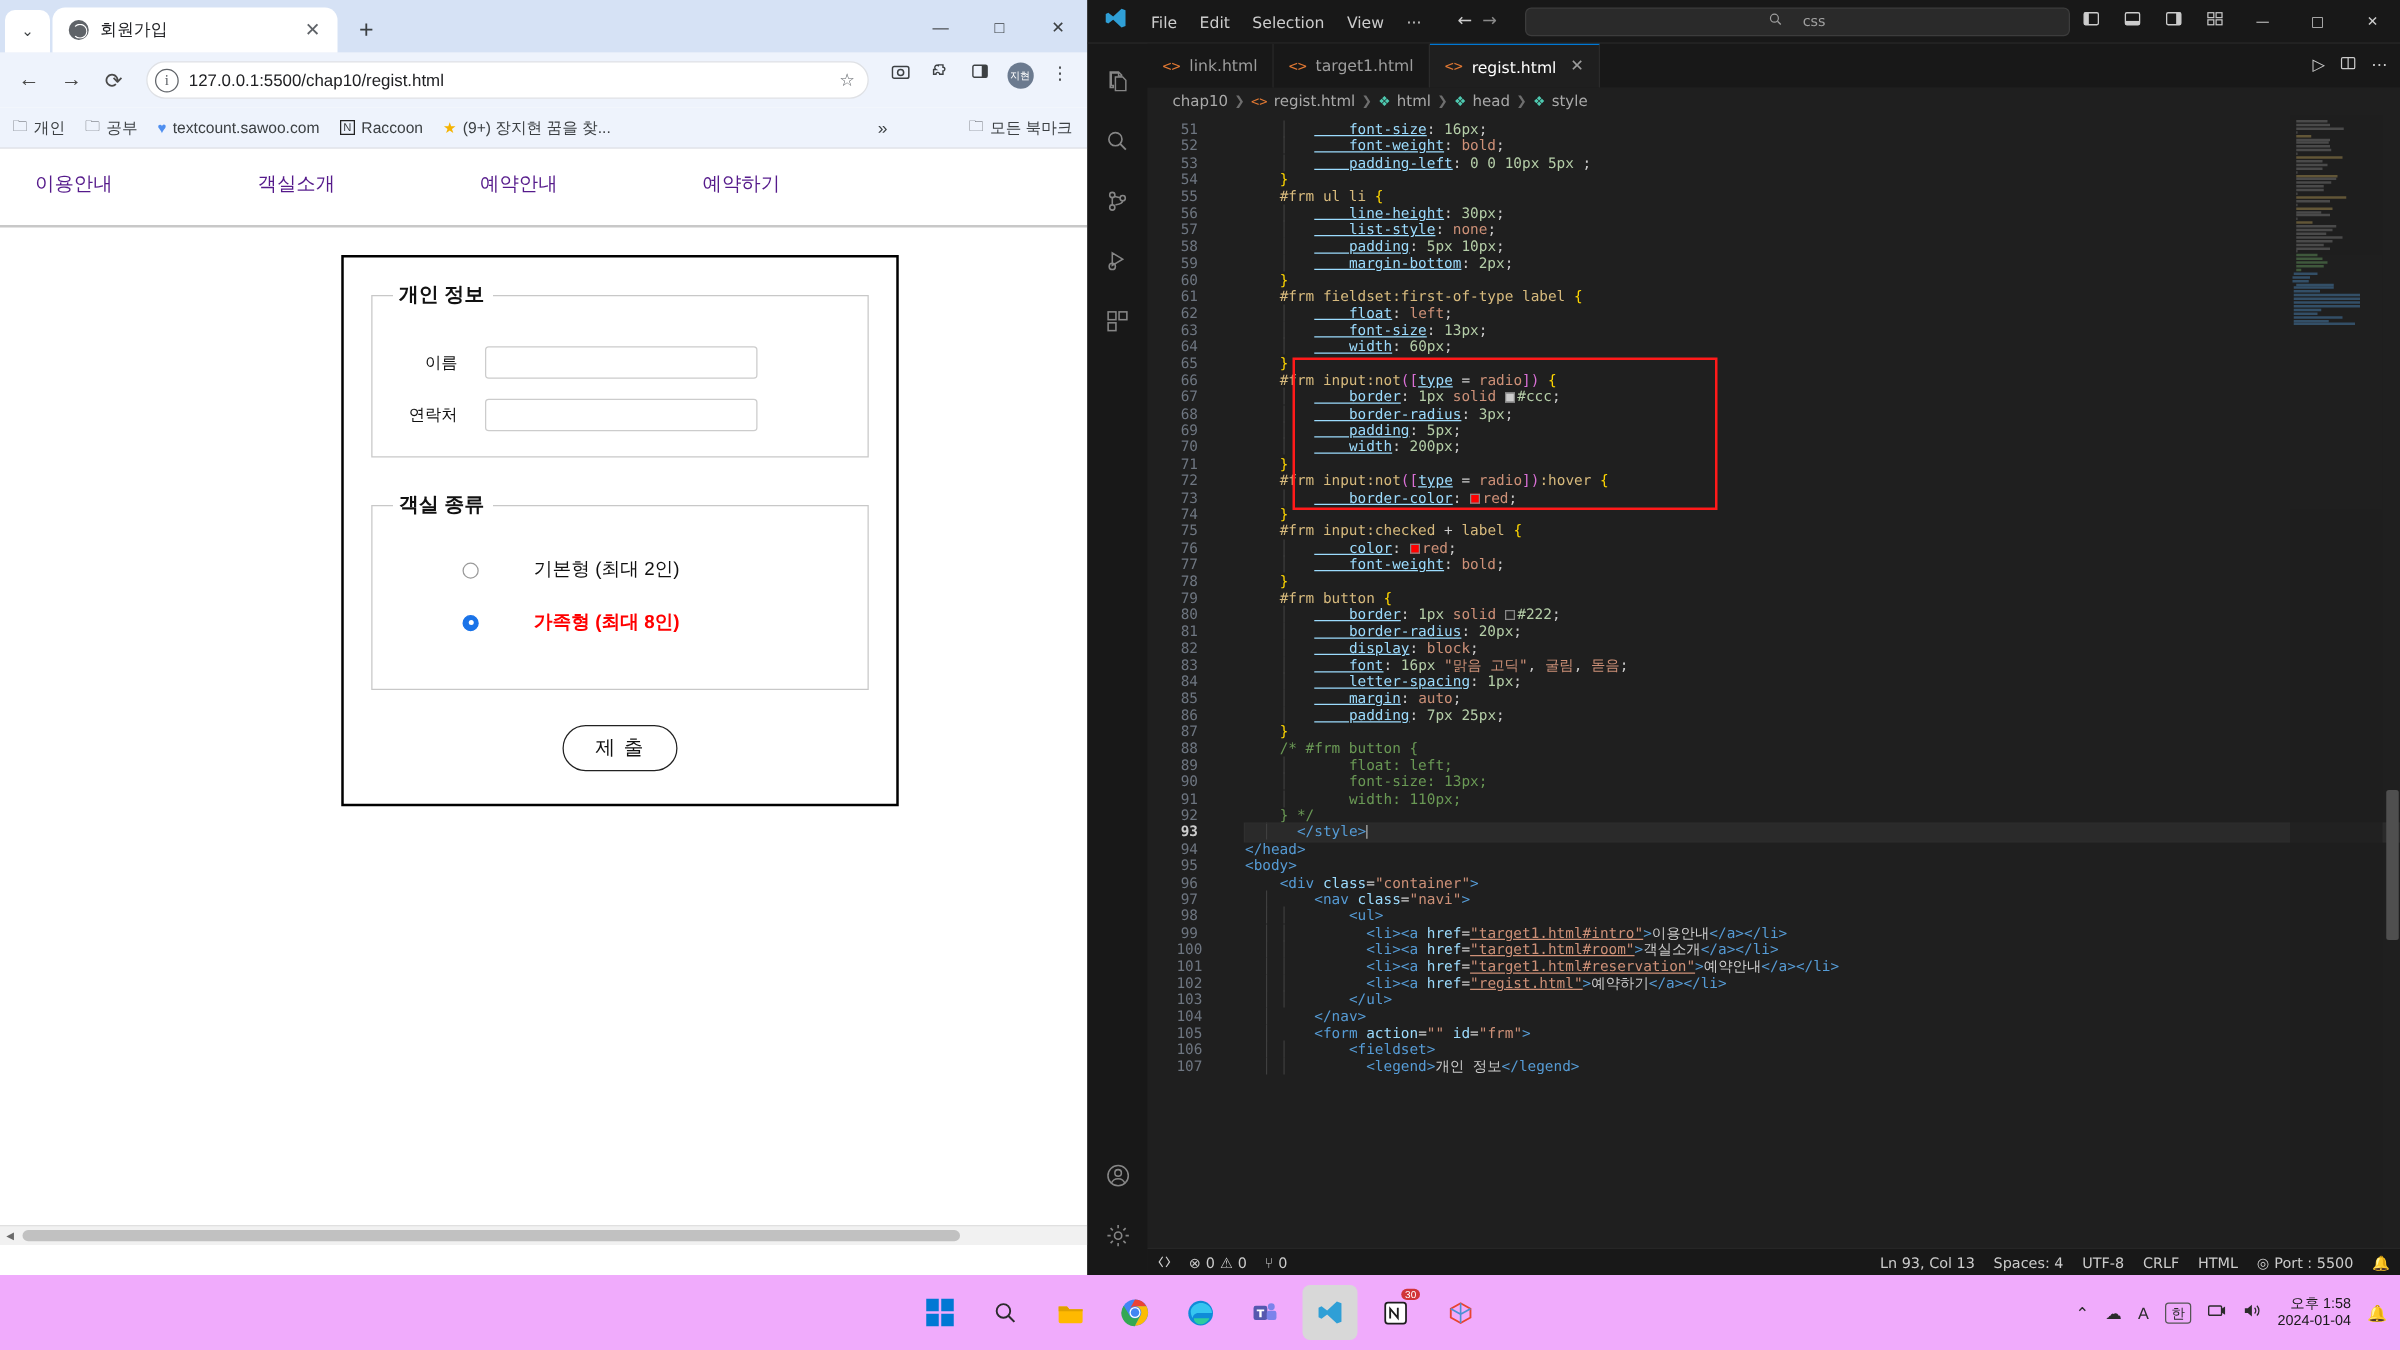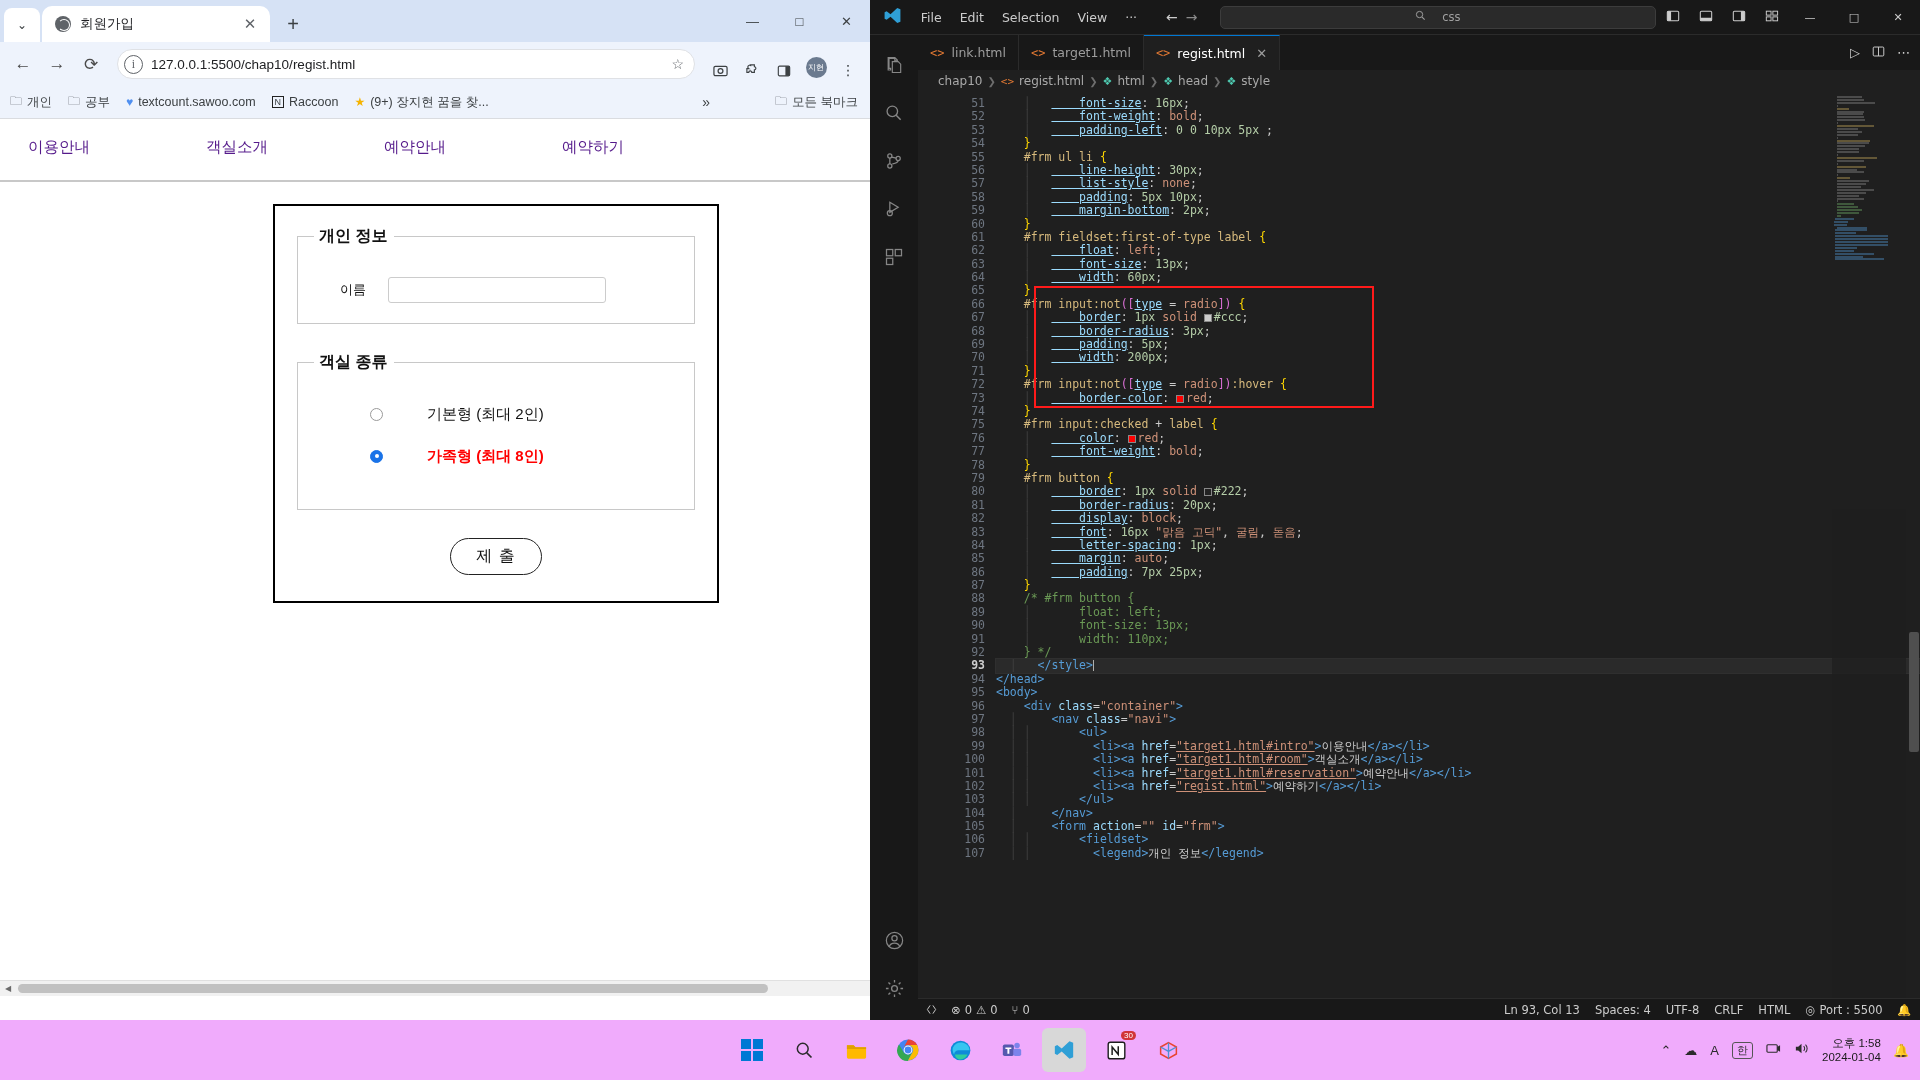--- a/index.html
+++ b/index.html
@@ -66,21 +66,21 @@
     display: flex; align-items: center; padding: 0 10px 0 6px; margin: 0 7px; gap: 8px;
     border: 1px solid #dfe1e5;
   }
   .omni-secure {
     width: 19px; height: 19px; border-radius: 50%; border: 1.4px solid #5f6368;
     display: flex; align-items: center; justify-content: center;
     font-size: 12px; color: #5f6368; font-family: "Liberation Serif", serif; flex: none;
   }
   .omni-url { flex: 1; font-size: 13.5px; color: #202124; }
   .omni-star { font-size: 14px; color: #5f6368; }
-  .tb-icon { width: 28px; height: 28px; display:flex; align-items:flex-end; justify-content:center;
+  .tb-icon { width: 28px; height: 28px; display:flex; align-items:flex-start; justify-content:center;
     color: #3c4043; font-size: 14px; flex: none; }
   .avatar-circle {
     width: 21px; height: 21px; border-radius: 50%; background: #6b7a8f;
     color: #fff; font-size: 8px; display: flex; align-items: center; justify-content: center;
     flex: none;
   }
 
   .bookmarks-bar {
     height: 33px; background: #eef3fc; display: flex; align-items: center;
     padding: 0 10px; gap: 16px; font-size: 12.5px; color: #3c4043;
@@ -205,21 +205,21 @@
   .bc-sep { color: #6e6e6e; font-size: 10px; }
   .bc-ht { color: #e37933; font-family: "DejaVu Sans Mono", monospace; font-size: 11px; }
   .bc-tag { color: #4ec9b0; font-size: 11px; }
 
   .code-area { flex: 1; display: flex; position: relative; overflow: hidden; background: #1f1f1f; }
   .gutter {
     width: 78px; flex: none; text-align: right; padding-right: 11px;
     font-family: "DejaVu Sans Mono", monospace; font-size: 11.5px; color: #6e7681;
     padding-top: 5px; line-height: 13.4px; user-select: none;
   }
-  .gutter div { height: 13.4px; }
+  .gutter div { height: 13.4px; text-align: center; }
   .gutter div.cur { color: #cccccc; font-weight: bold; }
   .codelines {
     flex: 1; font-family: "DejaVu Sans Mono", monospace; font-size: 11.5px;
     line-height: 13.4px; padding-top: 5px; position: relative; white-space: pre;
     color: #cccccc;
   }
   .codelines div { height: 13.4px; }
   .codelines div.curline { background: #2a2a2a; outline: 1px solid #2f2f2f; }
   .ind-guide { color: #404040; }
   .k-sel  { color: #d7ba7d; }      
@@ -368,20 +368,24 @@
         <a href="#">예약하기</a>
       </nav>
 
       <div class="form-wrap">
         <div class="frm">
 
           <fieldset class="fs">
             <legend>개인 정보</legend>
             <div class="field-row">
               <label>이름</label>
+              <input type="text" value="" style="">
+            </div>
+            <div class="field-row">
+              <label>연락처</label>
               <input type="text" value="" style="">
             </div>
           </fieldset>
 
           <fieldset class="fs" style="padding-bottom:26px;">
             <legend>객실 종류</legend>
             <ul class="radio-list">
               <li>
                 <span class="rb"></span>
                 <span class="rl">기본형 (최대 2인)</span>

